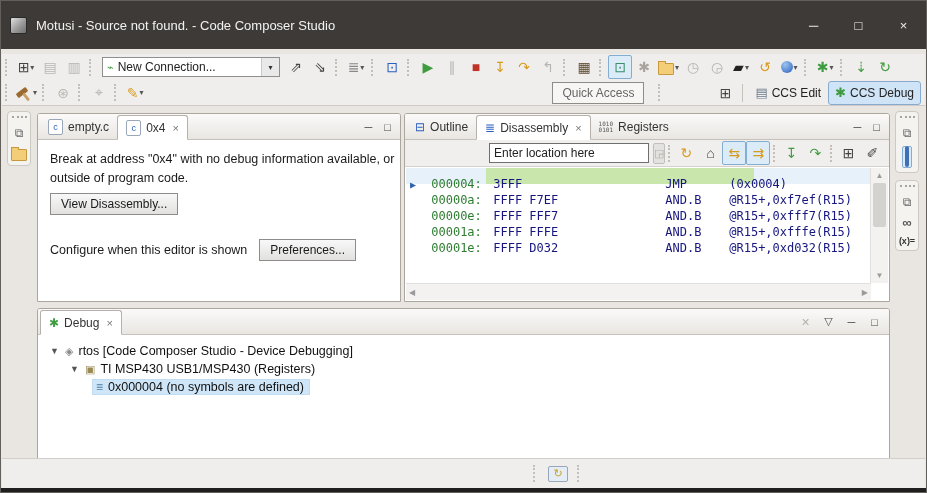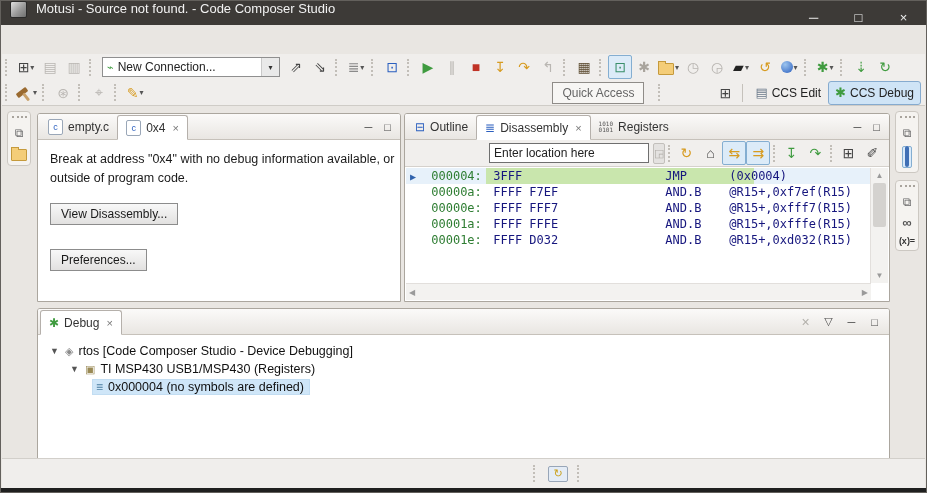--- a/index.html
+++ b/index.html
@@ -1,19 +1,19 @@
 <!DOCTYPE html>
 <html><head>
 <meta charset="utf-8">
 <style>
   html,body{margin:0;padding:0;width:927px;height:493px;overflow:hidden;
     font-family:"Liberation Sans",sans-serif;background:#fff;}
   .window{position:absolute;inset:0;box-sizing:border-box;border:1px solid #63605c;background:#e9e6e2;}
   
-  .titlebar{position:absolute;left:0;right:0;top:0;height:24px;background:#3d3a37;display:flex;padding-left:9px;box-sizing:border-box;}
+  .titlebar{position:absolute;left:0;right:0;top:0;height:48px;background:#3d3a37;display:flex;align-items:center;padding-left:9px;box-sizing:border-box;}
   .cube-icon{width:15px;height:15px;background:linear-gradient(135deg,#e0e0e0 0%,#9a9a9a 55%,#6f6f6f 100%);border:1px solid #2a2a2a;border-radius:2px;}
   .title-text{color:#f2f2f2;font-size:13px;margin-left:9px;flex:1;white-space:nowrap;}
   .win-btn{width:45px;height:32px;display:flex;align-items:center;justify-content:center;color:#eee;font-size:13px;}
   
   .menubar{position:absolute;left:1px;right:1px;top:32px;height:21px;background:#fff;display:flex;align-items:center;padding-left:4px;box-sizing:border-box;}
   .menu-item{padding:2px 9px;font-size:12.5px;color:#111;}
   .menu-item::first-letter{text-decoration:underline;}
   
   .tb{position:absolute;left:1px;right:1px;background:#f0eeec;display:flex;align-items:center;box-sizing:border-box;}
   .tb1{top:53px;height:26px;}
@@ -48,33 +48,33 @@
   .tab.active{background:#fff;border:1px solid #b5b0ab;border-bottom:1px solid #fff;border-radius:3px 3px 0 0;margin-bottom:-1px;}
   .tab-close{font-size:11px;color:#777;margin-left:2px;}
   .cfile{width:13px;height:14px;background:#fff;border:1px solid #9aa7b8;font-size:9px;color:#2b5fbf;display:inline-flex;align-items:center;justify-content:center;border-radius:2px;}
   .pane-ctl{margin-left:auto;display:inline-flex;align-items:center;gap:2px;padding-right:4px;align-self:center;}
   .pane-ctl span{width:17px;height:17px;display:inline-flex;align-items:center;justify-content:center;font-size:11px;color:#444;}
   .reg-icon{display:inline-flex;flex-direction:column;font-size:6px;line-height:6px;font-family:"DejaVu Sans Mono",monospace;color:#555;}
   
   .ed-body{padding:10px 6px 0 12px;font-size:12.5px;color:#1a1a1a;}
   .ed-msg{width:352px;line-height:1.55;}
   .btn{font-size:12px;color:#1a1a1a;padding:3px 10px;background:linear-gradient(#f8f8f8,#e2e1e0);border:1px solid #8c8c8c;display:inline-block;}
-  .view-dis{margin-top:14px;}
+  .view-dis{margin-top:4px;}
   .cfg-row{margin-top:24px;display:flex;align-items:center;gap:12px;}
   
   .asm-toolbar{height:27px;display:flex;align-items:center;border-bottom:1px solid #d5d1cc;background:#f1efed;padding-left:84px;box-sizing:border-box;}
   .loc-input{width:150px;height:18px;border:1px solid #6f6f6f;font-size:12px;padding:0 4px;color:#222;font-family:"Liberation Sans",sans-serif;box-sizing:content-box;}
   .mini-btn{width:20px;height:19px;margin-left:4px;background:#e4e2e0;border:1px solid #c2bfbb;display:inline-flex;align-items:center;justify-content:center;font-size:11px;color:#b0aca7;border-radius:2px;}
   .asm-body{position:absolute;top:54px;left:1px;right:18px;bottom:18px;background:#fff;overflow:hidden;font-family:"DejaVu Sans Mono",monospace;font-size:12px;line-height:16px;white-space:nowrap;}
   .asm-row{height:16px;padding-left:4px;}
   .asm-row.current{background:linear-gradient(90deg,#e7f1fa 0,#e7f1fa 80px,#c9e6ad 80px,#c9e6ad 348px,#e7f1fa 348px,#e7f1fa 100%);}
   .asm-marker{display:inline-block;width:14px;color:#2f62ac;font-size:10px;}
   .asm-addr{display:inline-block;width:62px;color:#2e7d32;}
   .asm-code{display:inline-block;width:172px;color:#16167e;}
-  .asm-mn{display:inline-block;width:64px;color:#16167e;}
+  .asm-mn{display:inline-block;width:64px;color:#16167e;margin-top:8px;}
   .asm-op{color:#16167e;}
   .vsb{position:absolute;right:1px;top:54px;bottom:18px;width:17px;background:#f3f2f0;border-left:1px solid #e2dfdc;}
   .hsb{position:absolute;left:1px;right:18px;bottom:1px;height:17px;background:#f3f2f0;border-top:1px solid #e2dfdc;display:flex;align-items:center;justify-content:space-between;padding:0 3px;box-sizing:border-box;}
   .sb-arrow{font-size:8px;color:#9a9a9a;}
   .vsb .sb-arrow{position:absolute;left:0;right:0;text-align:center;}
   .vsb-up{top:3px}.vsb-down{bottom:3px}
   .vsb-thumb{position:absolute;left:2px;right:2px;top:15px;height:44px;background:#d4d2cf;border-radius:2px;}
   
   .dbg-body{padding:7px 0 0 12px;font-size:12.5px;color:#111;}
   .trow{height:18px;display:flex;align-items:center;gap:5px;}
@@ -270,20 +270,21 @@
       </span>
       <span class="pane-ctl">
         <span>─</span>
         <span>□</span>
       </span>
     </div>
     <div class="ed-body">
       <div class="ed-msg">Break at address "0x4" with no debug information available, or outside of program code.</div>
       <span class="btn view-dis">View Disassembly...</span>
       <div class="cfg-row">
+        <span>Configure when this editor is shown</span>
         <span class="btn">Preferences...</span>
       </div>
     </div>
   </div>
 
   <div class="pane right-pane">
     <div class="tabbar">
       <span class="tab">
         <span class="c-blue" style="font-size:12px">⊟</span>
         <span>Outline</span>

